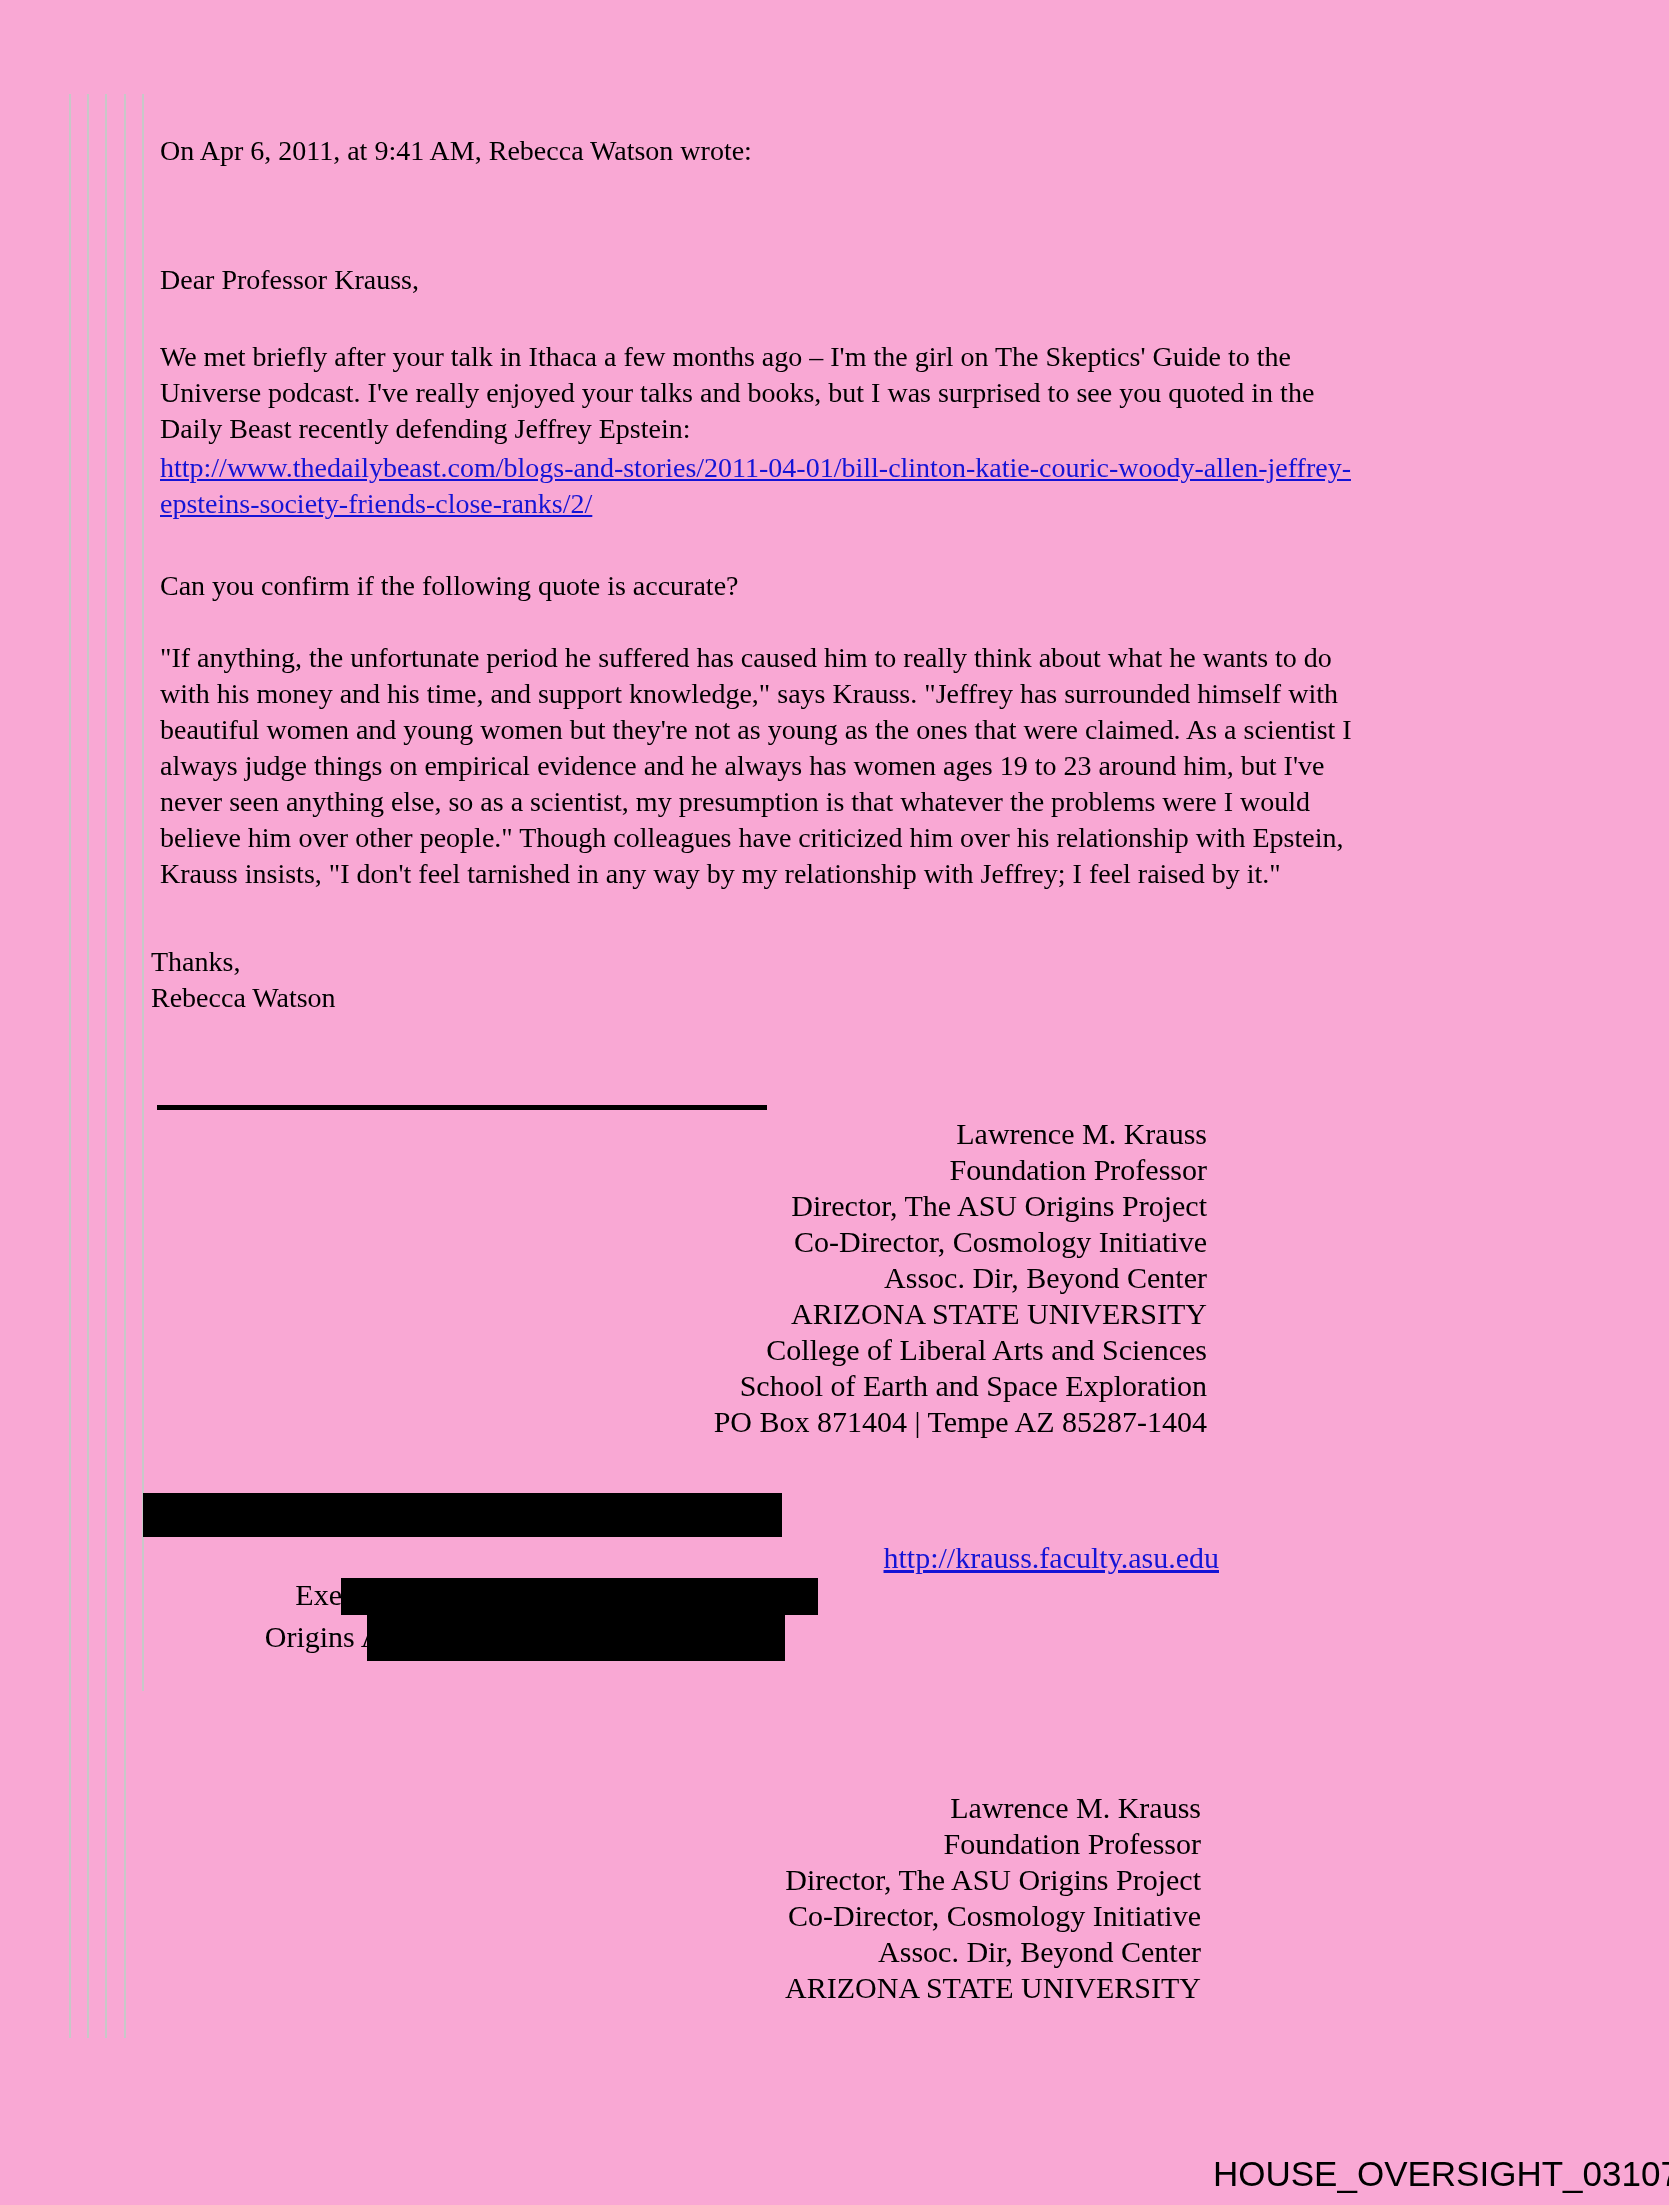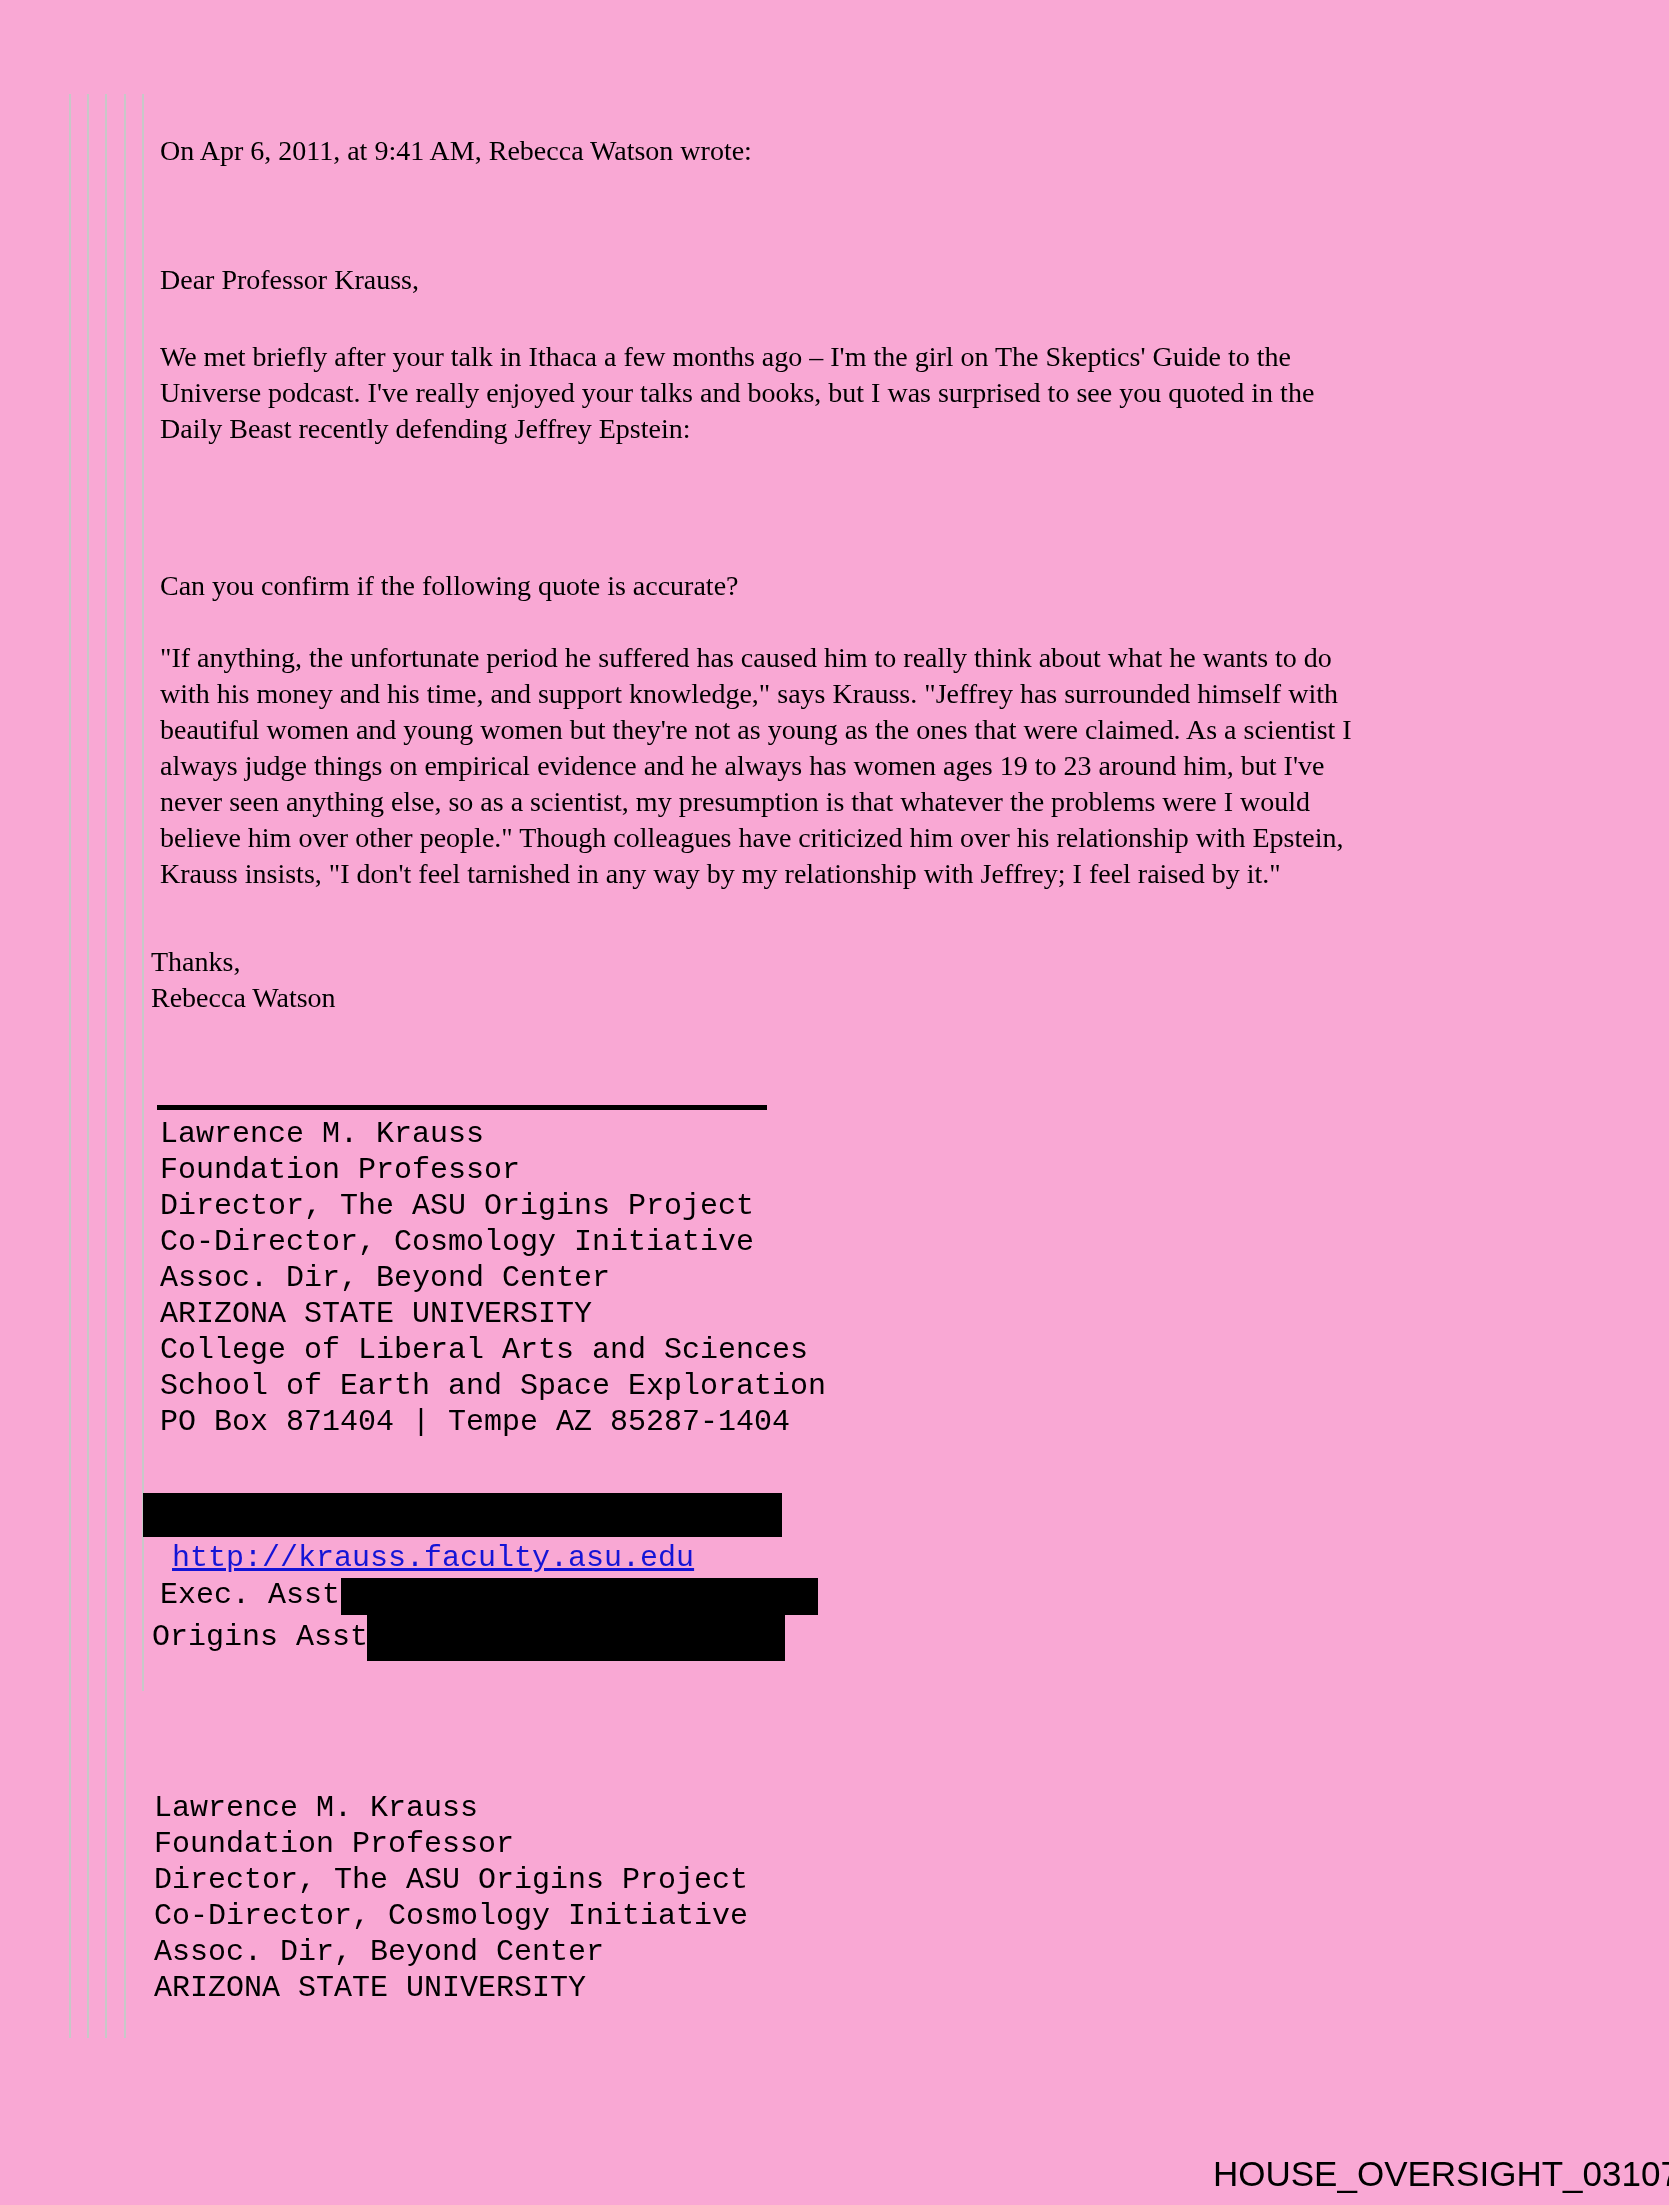--- a/index.html
+++ b/index.html
@@ -15,26 +15,27 @@
     position:absolute;
     font-family:"Liberation Serif","DejaVu Serif",serif;
     font-size:28px;
     line-height:36px;
     white-space:pre-line;
     color:var(--text,#000);
     width:1499px;
   }
   .sans{
     position:absolute;
-    font-family:Liberation Mono, monospace;
+    font-family:Liberation Serif, serif;
     font-size:30px;
     line-height:36px;
     white-space:pre-line;
     color:var(--text,#000);
     width:1047px;
+    text-align:right;
   }
   a.link{
     color:var(--link_blue,#0000e6);
     text-decoration:underline;
     cursor:pointer;
   }
   .qbar{
     position:absolute;
     top:94px;
     width:2px;
@@ -92,20 +93,22 @@
   <div class="qbar qbar-5"></div>
 
   <div class="serif pos-reply">On Apr 6, 2011, at 9:41 AM, Rebecca Watson wrote:</div>
 
   <div class="serif pos-intro">We met briefly after your talk in Ithaca a few months ago – I'm the girl on The Skeptics' Guide to the
 Universe podcast. I've really enjoyed your talks and books, but I was surprised to see you quoted in the
 Daily Beast recently defending Jeffrey Epstein:</div>
 
   <div class="serif pos-salutation">Dear Professor Krauss,</div>
 
+  <a class="serif link pos-dblink">http://www.thedailybeast.com/blogs-and-stories/2011-04-01/bill-clinton-katie-couric-woody-allen-jeffrey-
+epsteins-society-friends-close-ranks/2/</a>
 
   <div class="serif pos-confirm">Can you confirm if the following quote is accurate?</div>
 
   <div class="serif pos-quote">"If anything, the unfortunate period he suffered has caused him to really think about what he wants to do
 with his money and his time, and support knowledge," says Krauss. "Jeffrey has surrounded himself with
 beautiful women and young women but they're not as young as the ones that were claimed. As a scientist I
 always judge things on empirical evidence and he always has women ages 19 to 23 around him, but I've
 never seen anything else, so as a scientist, my presumption is that whatever the problems were I would
 believe him over other people." Though colleagues have criticized him over his relationship with Epstein,
 Krauss insists, "I don't feel tarnished in any way by my relationship with Jeffrey; I feel raised by it."</div>

